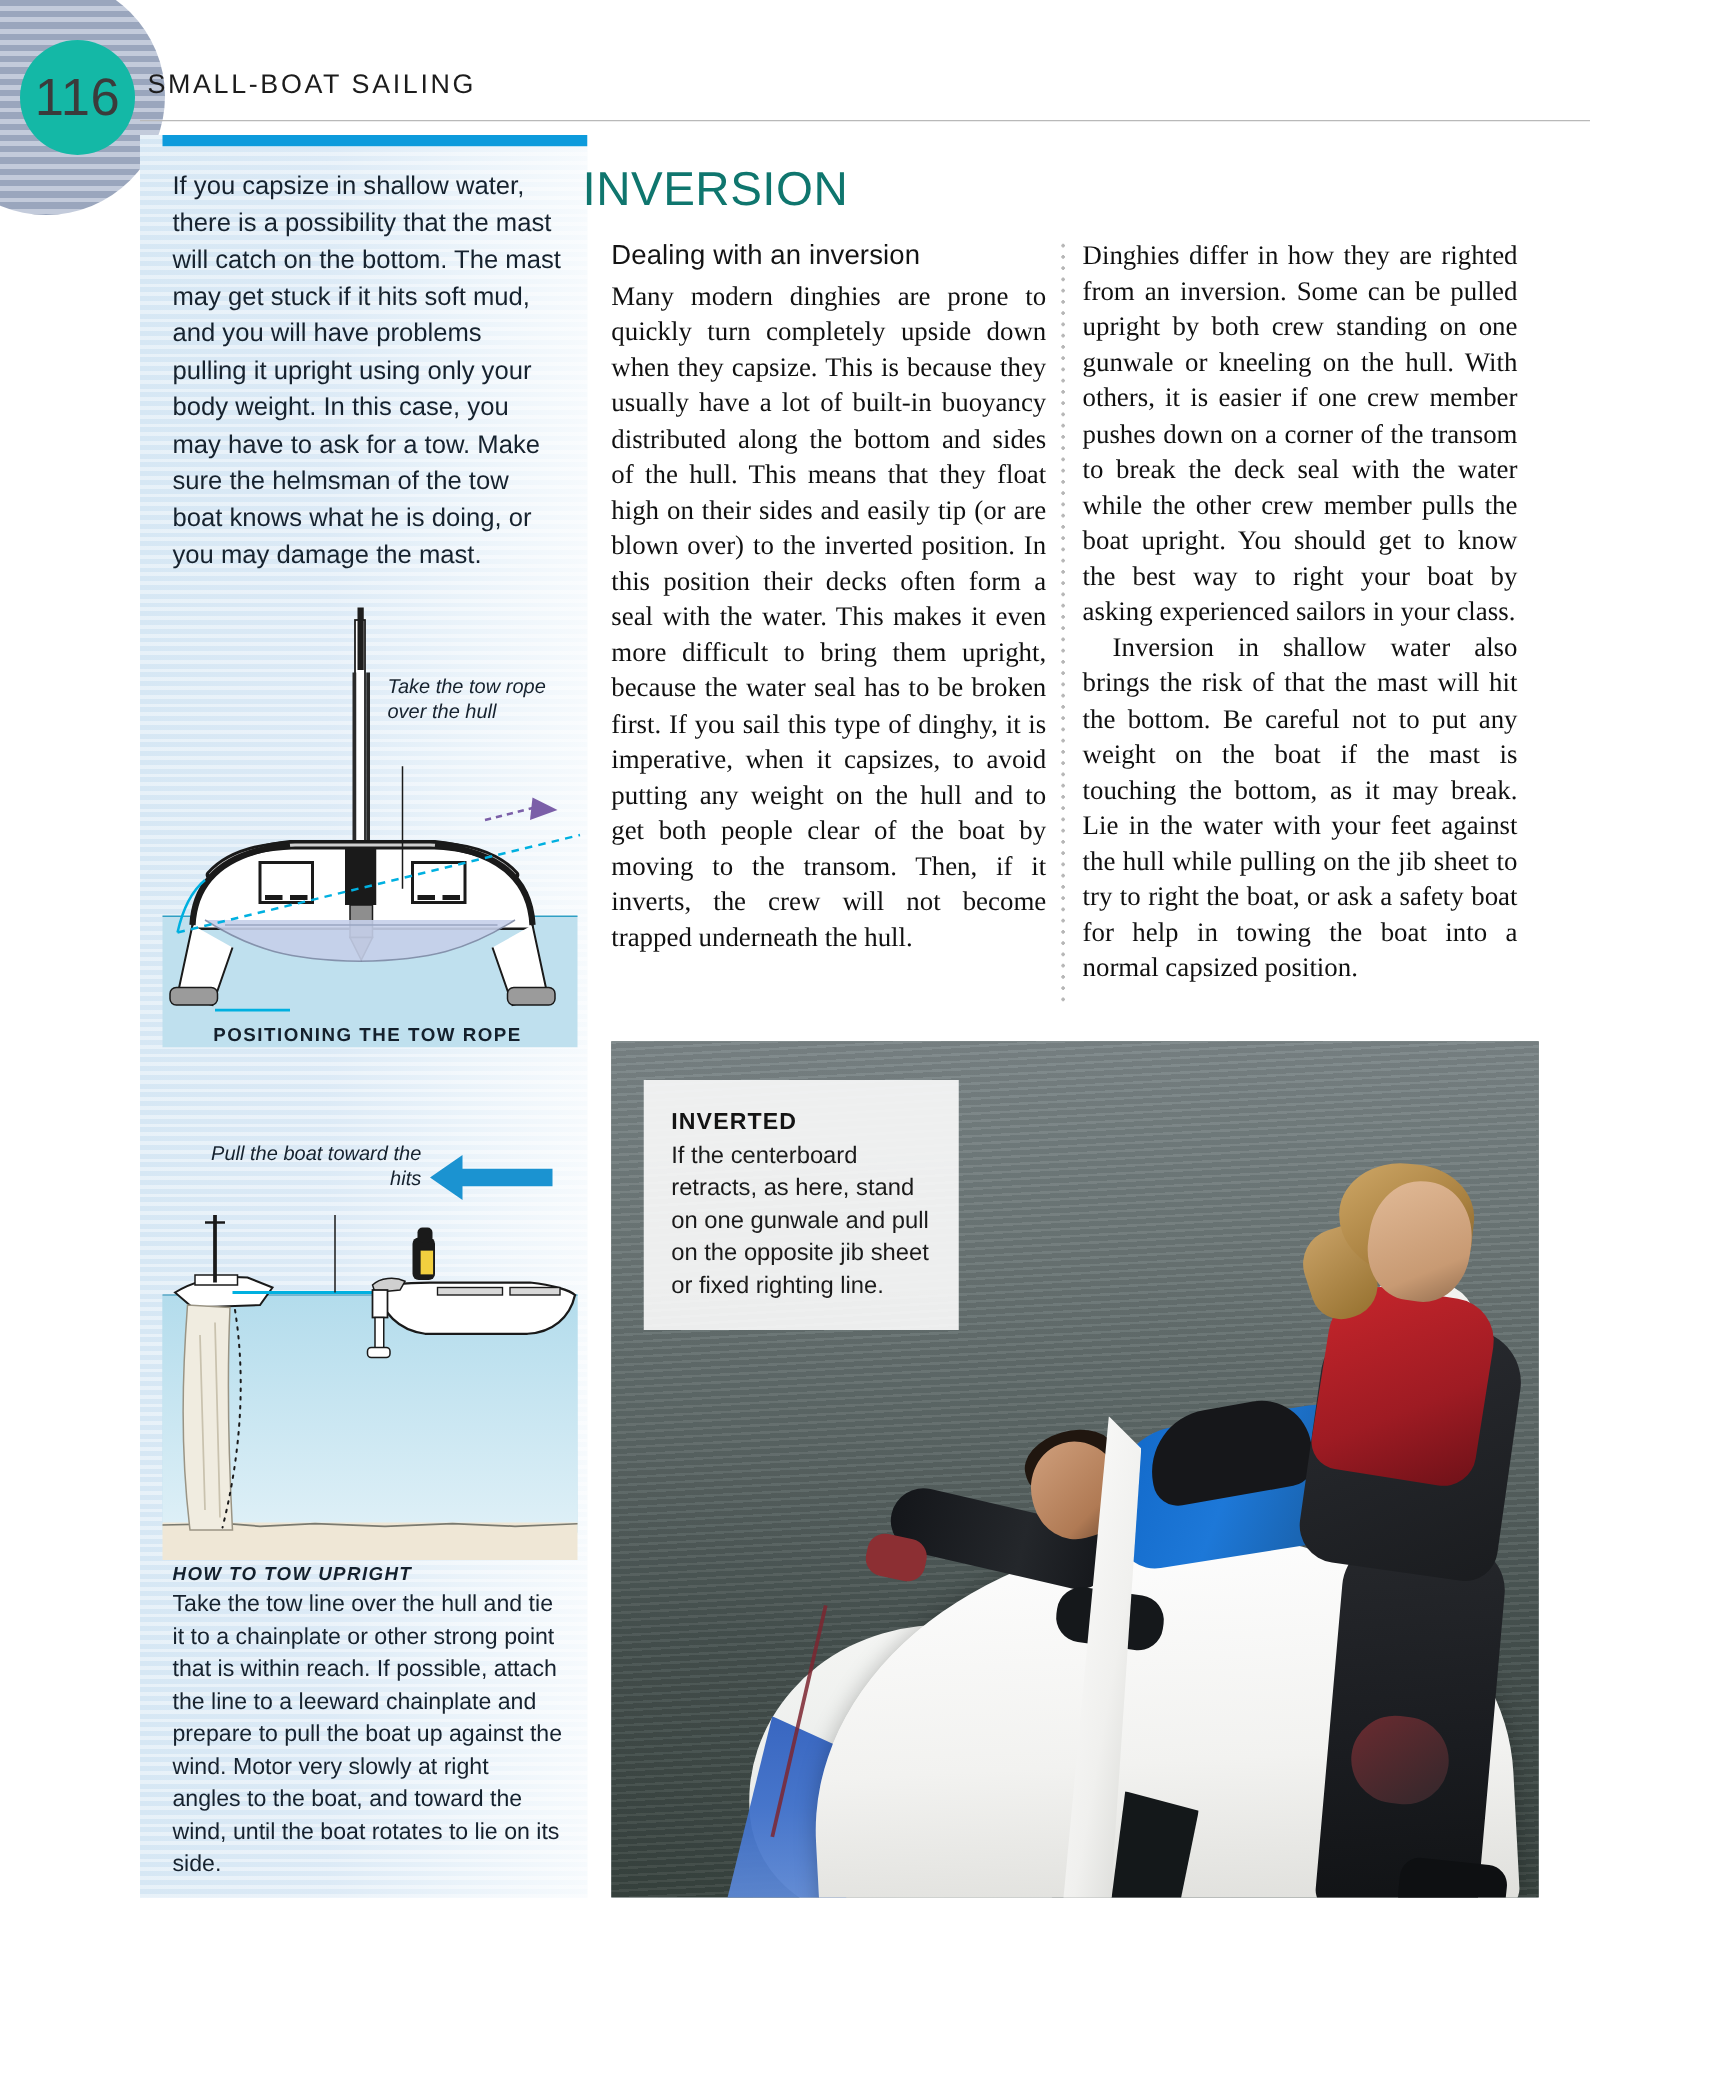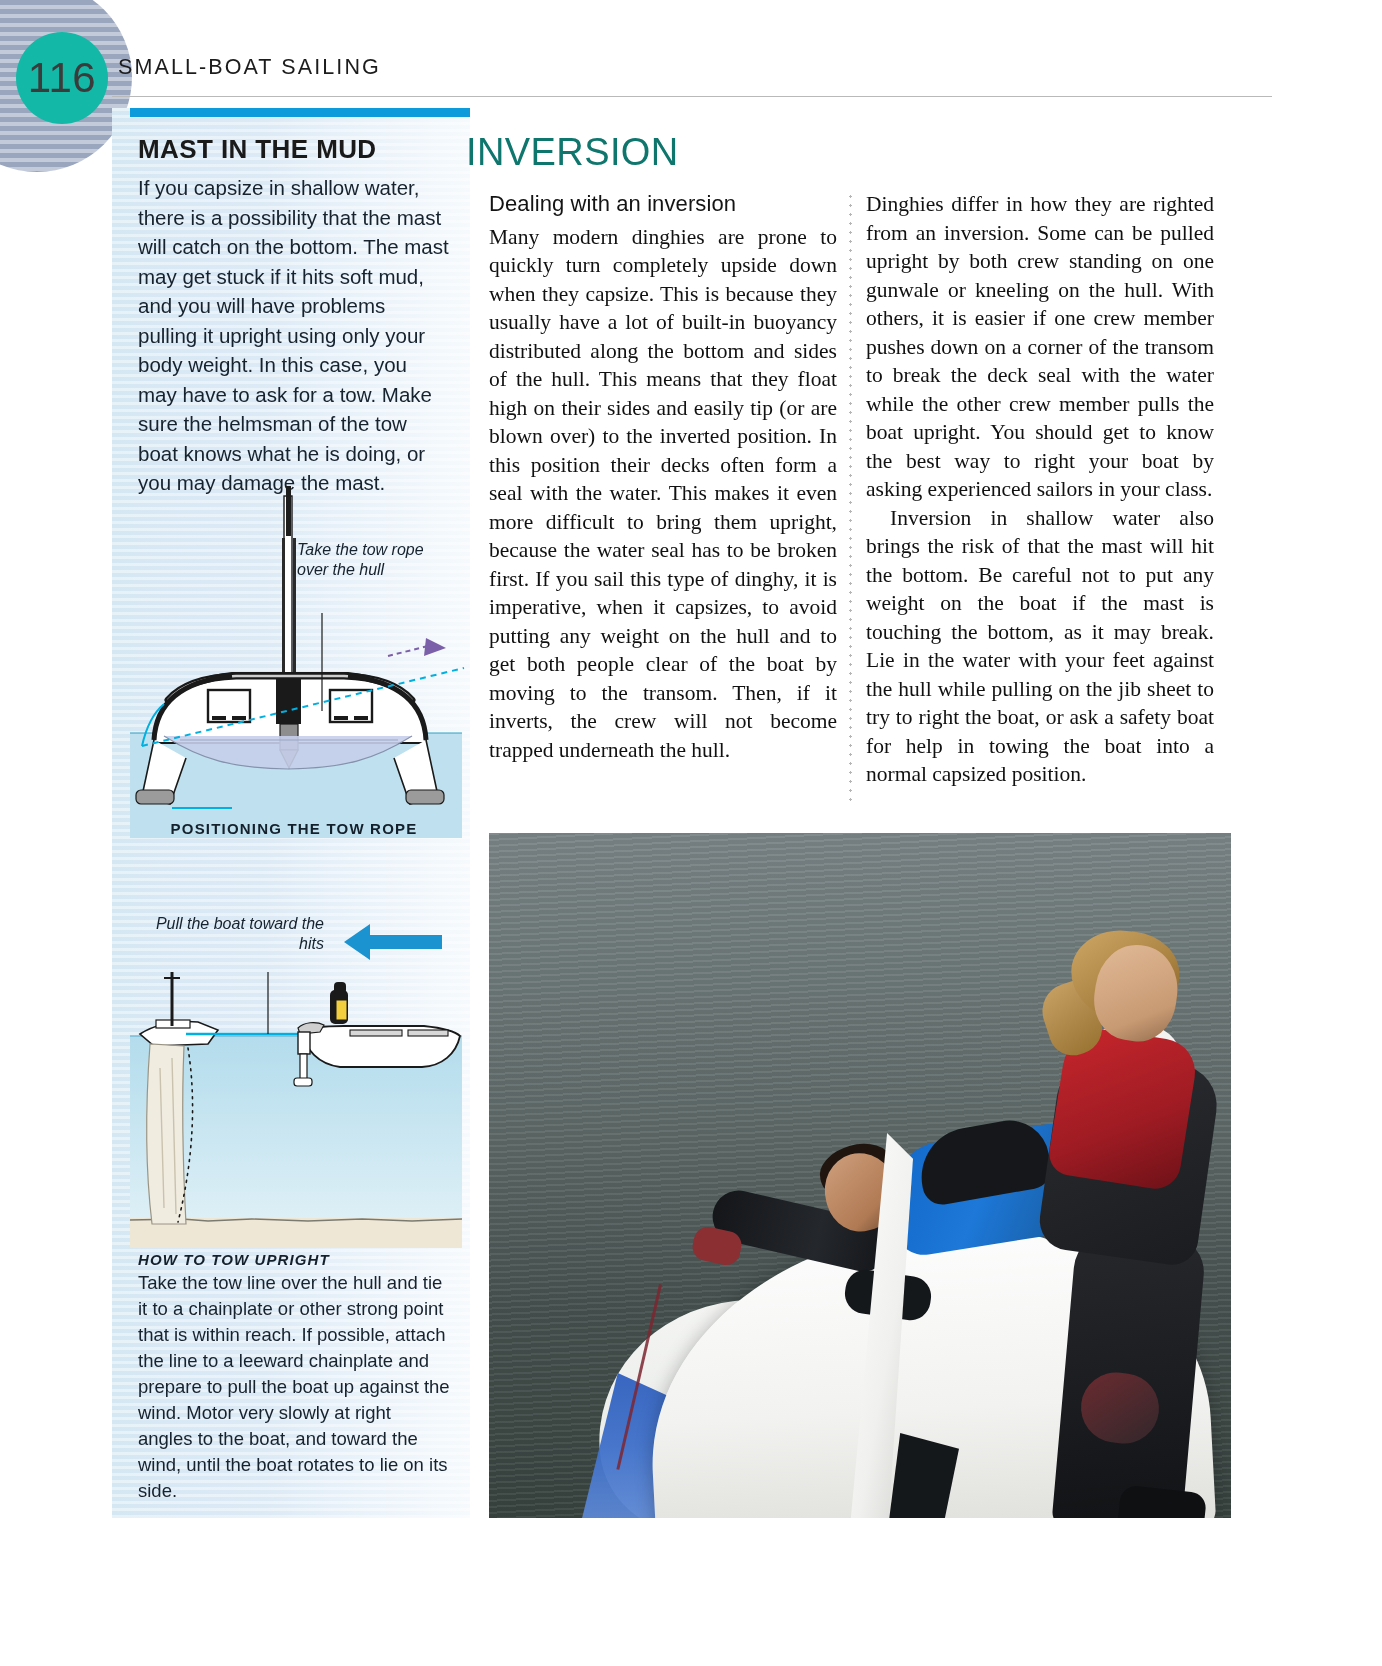--- a/index.html
+++ b/index.html
@@ -65,20 +65,21 @@
     font-size:15px;font-weight:700;letter-spacing:1.2px;color:#14202c;
     text-align:center;margin:0;
   }
   .sb-caption-title.left{text-align:left;letter-spacing:1.1px;font-style:italic;}
   .sb-caption-body{
     font-size:18.5px;line-height:26px;color:#16222e;margin:2px 0 0 0;
   }
   .sb-annot{
     font-style:italic;font-size:16px;line-height:20px;color:#16222e;
     font-family:"Liberation Sans", sans-serif;
+    margin-left:13px;
   }
 
   
   .diag1{position:absolute;left:0px;top:370px;width:358px;height:360px;}
   .diag2{position:absolute;left:0px;top:800px;width:358px;height:340px;}
 
   
   .maintitle{
     position:absolute;left:466px;top:106px;
     font-size:38px;font-weight:300;letter-spacing:0.4px;color:#0f766e;
@@ -255,21 +256,20 @@
   </div>
 </div>
 
 <div class="runhead">SMALL-BOAT SAILING</div>
 <div class="runhead-rule"></div>
 
 <div class="sidebar">
   <div class="sidebar-topbar"></div>
 
   <div class="sidebar-inner">
-    <h2 class="sb-title">MAST IN THE MUD</h2>
     <p class="sb-body">If you capsize in shallow water, there is a possibility that the mast will catch on the bottom. The mast may get stuck if it hits soft mud, and you will have problems pulling it upright using only your body weight. In this case, you may have to ask for a tow. Make sure the helmsman of the tow boat knows what he is doing, or you may damage the mast.</p>
   </div>
 
   <div class="diag1">
     <svg width="358" height="360" viewBox="0 0 358 360">
 
       <rect x="18" y="255" width="332" height="105" class="d-water"></rect>
       <line x1="18" y1="255" x2="350" y2="255" stroke="#2f9fc4" stroke-width="1.2"></line>
 
       <rect x="172" y="18" width="8" height="230" fill="#ffffff" stroke="#1a1a1a" stroke-width="1.4"></rect>
@@ -413,13 +413,17 @@
   <div class="pB-shoulder"></div>
   <div class="pB-vest"></div>
   <div class="pB-pony"></div>
   <div class="pB-hair"></div>
   <div class="pB-head"></div>
   <div class="pB-foot"></div>
 
   <div class="board"></div>
   <div class="rudder"></div>
 
+  <div class="photo-caption">
+    <div class="pc-title">INVERTED</div>
+    <div class="pc-body">If the centerboard retracts, as here, stand on one gunwale and pull on the opposite jib sheet or fixed righting line.</div>
+  </div>
 </div>
 
 </body></html>

